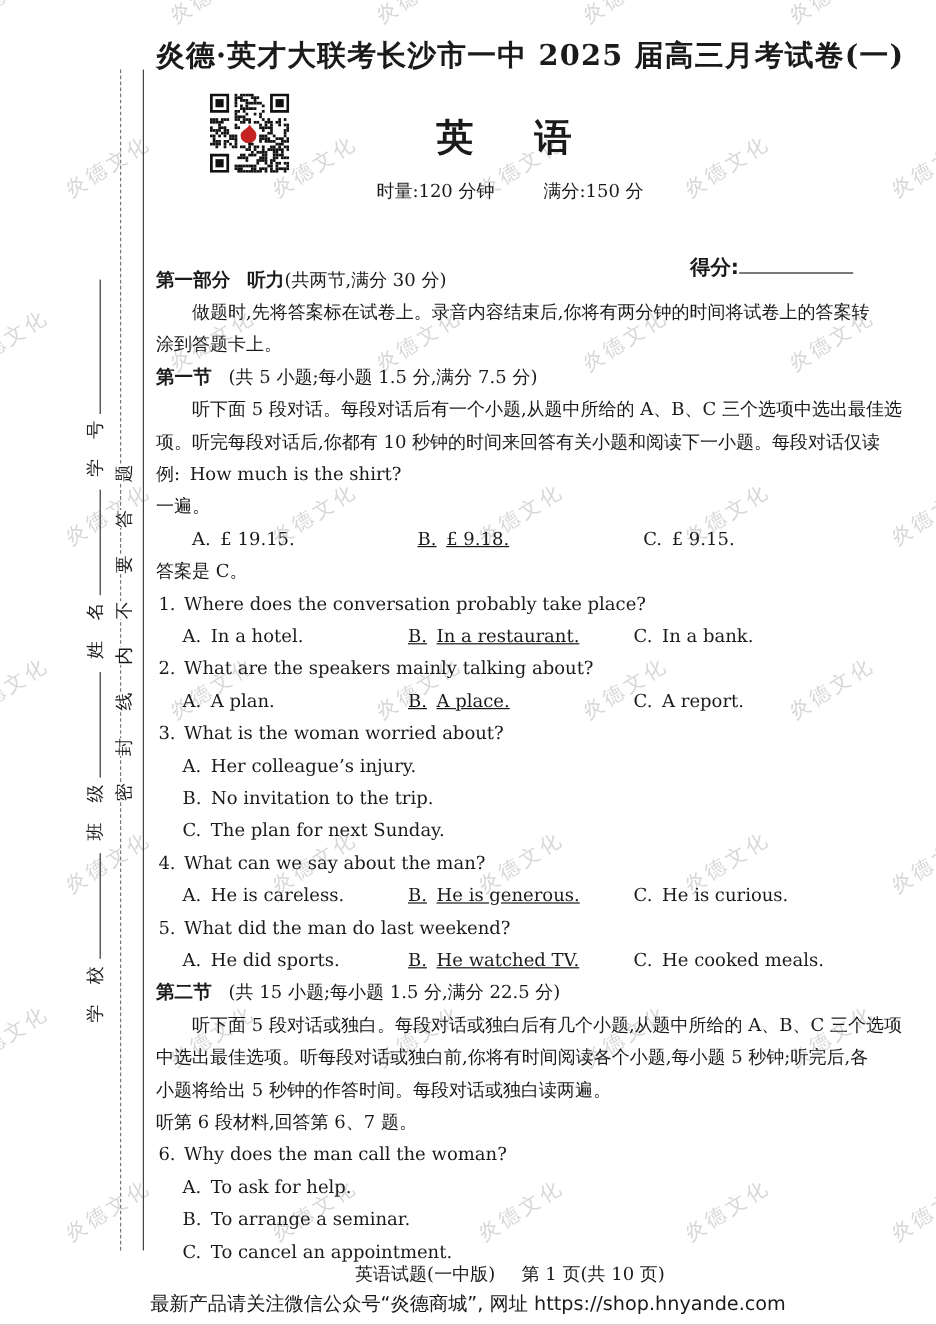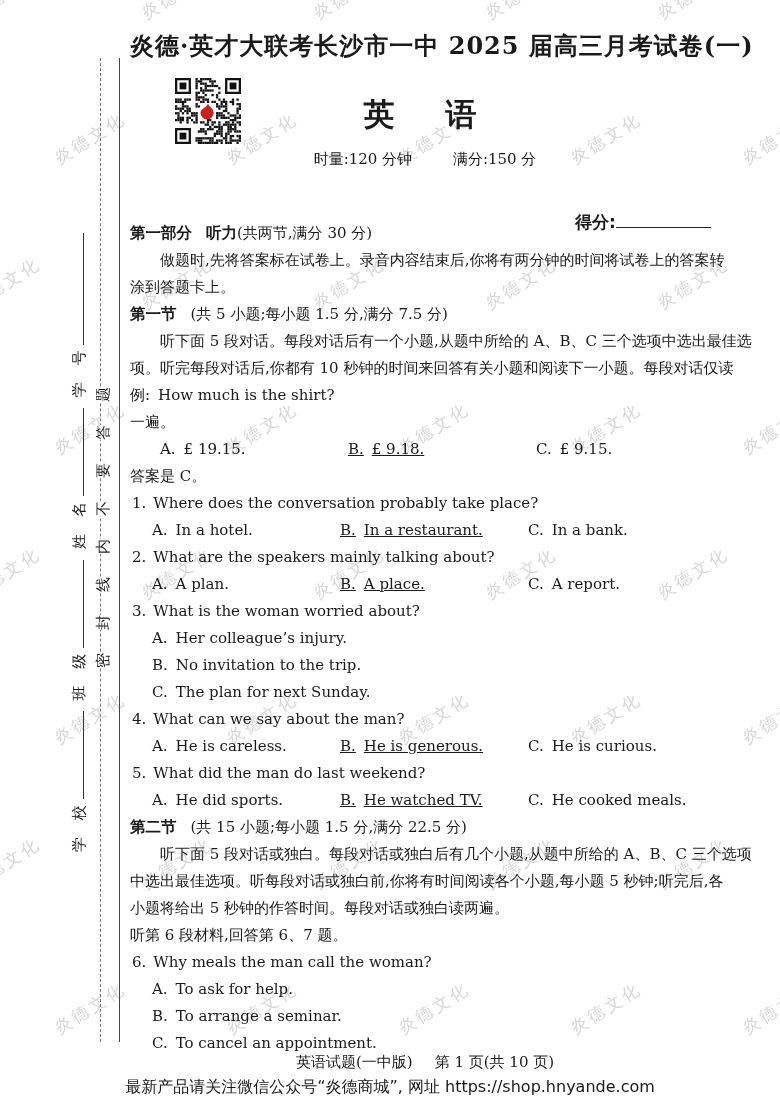--- a/index.html
+++ b/index.html
@@ -490,21 +490,21 @@
 
     <div class="line sec-head">
       <span>第二节</span><span class="gap"></span><span class="sec-note">(共 15 小题;每小题 1.5 分,满分 22.5 分)</span>
     </div>
     <div class="line ind">听下面 5 段对话或独白。每段对话或独白后有几个小题,从题中所给的 A、B、C 三个选项</div>
     <div class="line">中选出最佳选项。听每段对话或独白前,你将有时间阅读各个小题,每小题 5 秒钟;听完后,各</div>
     <div class="line">小题将给出 5 秒钟的作答时间。每段对话或独白读两遍。</div>
     <div class="line">听第 6 段材料,回答第 6、7 题。</div>
 
     <div class="line qline">
-      <span class="qnum">6.</span><span>Why meals the man call the woman?</span>
+      <span class="qnum">6.</span><span>Why does the man call the woman?</span>
     </div>
     <div class="line stacked"><span class="olabel">A.</span><span>To ask for help.</span></div>
     <div class="line stacked"><span class="olabel">B.</span><span>To arrange a seminar.</span></div>
     <div class="line stacked"><span class="olabel">C.</span><span>To cancel an appointment.</span></div>
 
   </div>
 
   <div class="foot-page">
     <span>英语试题(一中版)</span><span class="fgap"></span><span>第 1 页(共 10 页)</span>
   </div>

